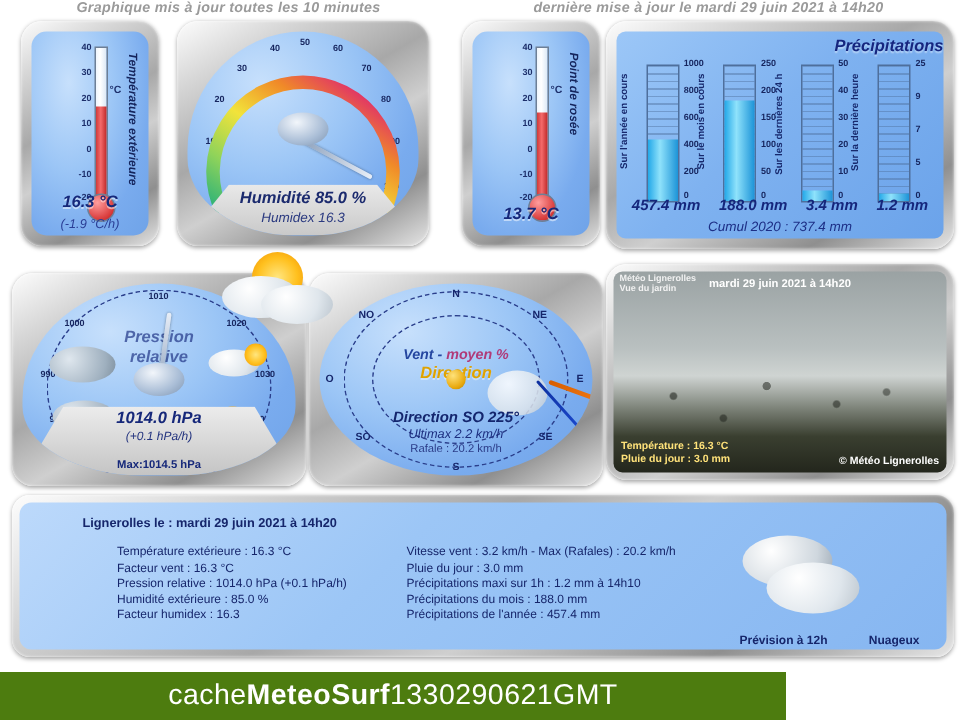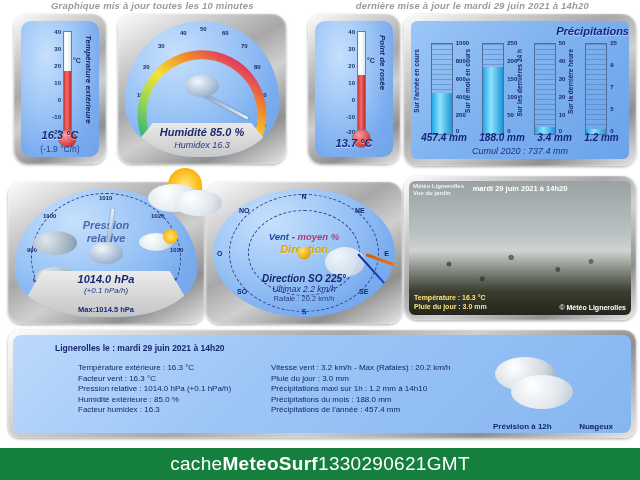--- a/index.html
+++ b/index.html
@@ -47,21 +47,21 @@
   .th-scale { position: absolute; left: 8px; top: 8px; width: 32px; height: 108px; }
   .th-scale div { position: absolute; right: 0; font-size: 6px; color: #1d2f6b; font-weight: bold; }
   .th-label { position: absolute; left: 56px; top: 14px; width: 16px; height: 100px;
     font-size: 8px; font-style: italic; font-weight: bold; color: #14245c;
     writing-mode: vertical-rl; text-orientation: mixed; white-space: nowrap; }
   .th-unit { position: absolute; left: 52px; top: 36px; font-size: 7px; color: #1d2f6b; font-weight: bold; }
   .th-val { position: absolute; left: 0; width: 100%; bottom: 16px; text-align: center;
     font-size: 11px; font-style: italic; font-weight: bold; color: #16287a;
     text-shadow: 0 1px 0 rgba(255,255,255,.5); }
   .th-val2 { position: absolute; left: 0; width: 100%; bottom: 3px; text-align: center;
-    font-size: 8.5px; color: #2b3f96; }
+    font-size: 8.5px; font-style: italic; color: #2b3f96; }
 
   
   .dial { width: 168px; height: 150px; }
   .dial .face { border-radius: 50% 50% 46% 46% / 58% 58% 38% 38%; }
   .dial-ring { position: absolute; left: 50%; top: 52%; transform: translate(-50%,-50%);
     width: 132px; height: 132px; border-radius: 50%; }
   .hand { position: absolute; left: 50%; bottom: 50%; width: 3px; height: 52px;
     background: linear-gradient(180deg,#e8eef7,#8ea2bd); transform-origin: 50% 100%;
     border-radius: 2px; box-shadow: 0 0 2px rgba(0,0,0,.4); }
   .hub { position: absolute; left: 50%; top: 50%; width: 34px; height: 22px;
@@ -175,22 +175,22 @@
   .fc-lab { position: absolute; bottom: 2px; left: 4px; font-size: 8px; color: #16266b; font-weight: bold; }
   .fc-txt { position: absolute; bottom: 2px; right: 4px; font-size: 8px; color: #16266b; font-weight: bold; }
 
   
   .cloudy { position: absolute; border-radius: 50%;
     background: radial-gradient(circle at 35% 30%,#ffffff,#dfe6ec 60%,#b9c3cc); }
   .sunburst { position: absolute; border-radius: 50%;
     background: radial-gradient(circle,#ffe680 0%,#ffc01e 55%,#f09000 100%); }
 
   
-  .footer { position: absolute; left: 0; bottom: 0; width: 640px; height: 32px;
-    background: #15803d; display: flex; align-items: center; justify-content: center; }
+  .footer { position: absolute; left: 0; bottom: 0; width: 524px; height: 32px;
+    background: #4d7c0f; display: flex; align-items: center; justify-content: center; }
   .footer span { font-size: 19px; color: #ffffff; letter-spacing: .3px; }
   .footer .b { font-weight: bold; }
 </style>
 </head>
 <body>
 
 <div class="stage">
 
   <div class="header">
     <span>Graphique mis à jour toutes les 10 minutes</span>

